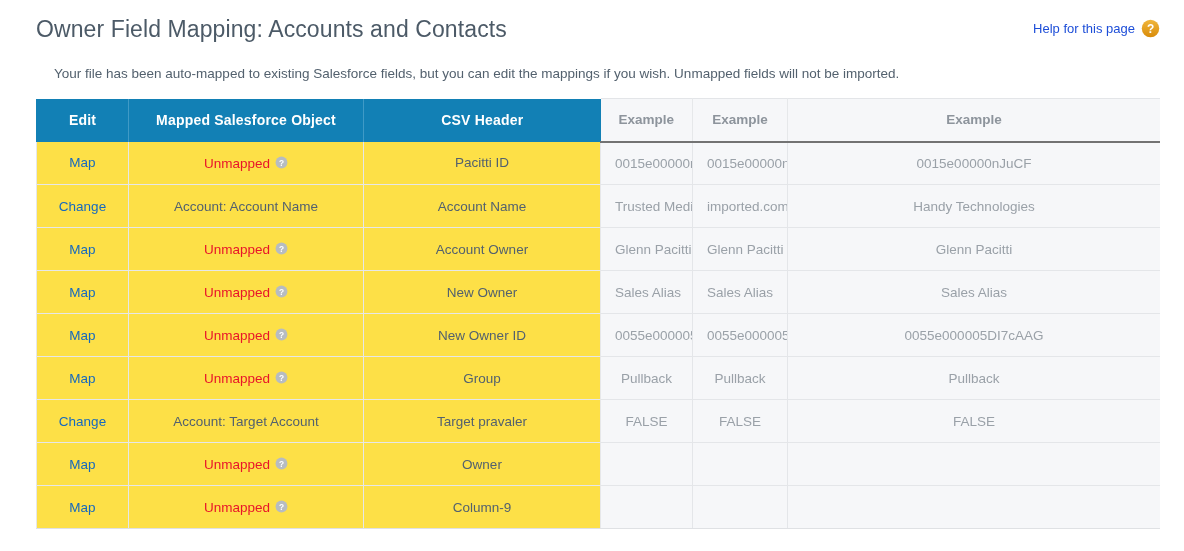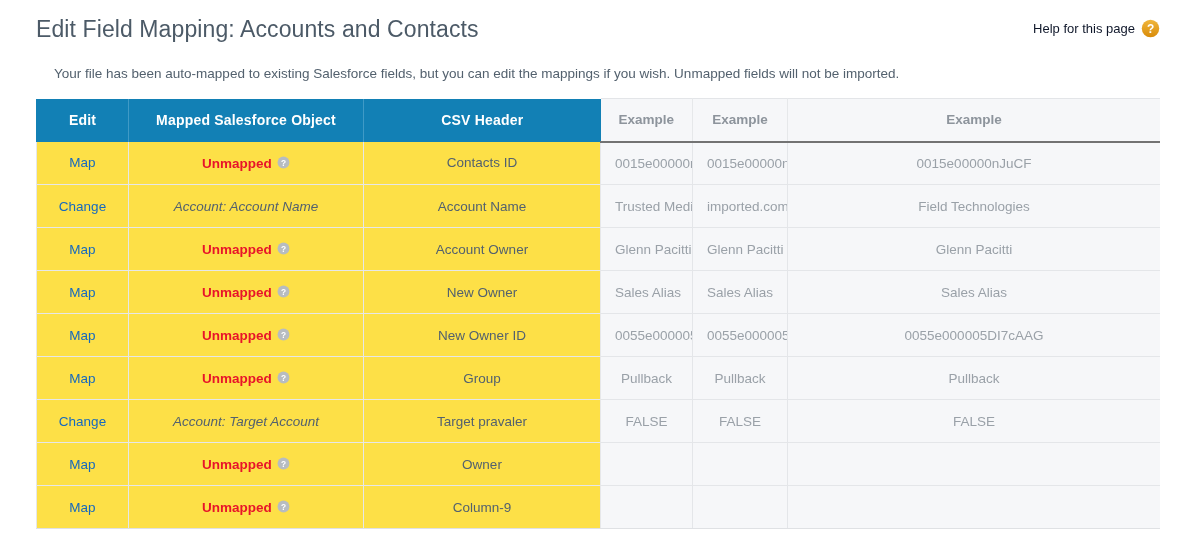--- a/index.html
+++ b/index.html
@@ -26,21 +26,21 @@
   .help-link-wrap {
     position: absolute;
     top: 19px;
     right: 24px;
     display: flex;
     align-items: center;
     gap: 6px;
     font-size: 13px;
   }
   .help-link {
-    color: #0f172a;
+    color: #1d4ed8;
     text-decoration: none;
     font-size: 13px;
     white-space: nowrap;
   }
 
   .help-badge {
     width: 19px;
     height: 19px;
     display: inline-block;
     flex: 0 0 auto;
@@ -145,50 +145,49 @@
   }
 
   .link {
     color: #1569bf;
     text-decoration: none;
     cursor: pointer;
   }
 
   .unmapped {
     color: #e8142a;
-    font-weight: bold;
+    font-weight: normal;
     display: inline-block;
     vertical-align: middle;
   }
 
   .q-icon {
     display: inline-block;
     vertical-align: middle;
     width: 13px;
     height: 13px;
     margin-left: 5px;
     position: relative;
     top: -1px;
   }
 
   .mapped-value {
     color: #53616e;
-    font-style: italic;
   }
 
   
   td.c-first { border-left: 1px solid #e6e7e9; }
   th.hd-blue.first { border-left: 1px solid #1280b5; }
 </style>
 </head>
 <body>
 
 <div class="page">
 
-  <h1 class="page-title">Edit Field Mapping: Accounts and Contacts</h1>
+  <h1 class="page-title">Owner Field Mapping: Accounts and Contacts</h1>
   <p class="page-subtitle">Your file has been auto-mapped to existing Salesforce fields, but you can edit the mappings if you wish. Unmapped fields will not be imported.</p>
 
   <div class="help-link-wrap">
     <a class="help-link" href="#">Help for this page</a>
     <span class="help-badge">
       <svg viewBox="0 0 20 20" width="19" height="19" aria-hidden="true">
         <defs>
           <linearGradient id="helpgrad" x1="0" y1="0" x2="0" y2="1">
             <stop offset="0%" stop-color="#f0b63c"></stop>
             <stop offset="100%" stop-color="#d98c0a"></stop>
@@ -220,32 +219,32 @@
           <th class="hd-example last">Example</th>
         </tr>
       </thead>
       <tbody id="table-body">
           <tr class="row">
             <td class="c-main c-edit c-first"><a class="link" href="#">Map</a></td>
             <td class="c-main"><span class="unmapped">Unmapped</span><span class="q-icon"><svg viewBox="0 0 14 14" width="13" height="13" aria-hidden="true">
                   <circle cx="7" cy="7" r="6.4" fill="#b7bcc1"></circle>
                   <text x="7" y="10.4" font-family="Liberation Sans, sans-serif" font-size="9" font-weight="bold" fill="#ffffff" text-anchor="middle">?</text>
                 </svg></span></td>
-            <td class="c-main">Contacts ID</td>
+            <td class="c-main">Pacitti ID</td>
             <td class="c-example">0015e00000nJuCF</td>
             <td class="c-example">0015e00000nJuCF</td>
             <td class="c-example last">0015e00000nJuCF</td>
           </tr>
           <tr class="row">
             <td class="c-main c-edit c-first"><a class="link" href="#">Change</a></td>
             <td class="c-main"><span class="mapped-value">Account: Account Name</span></td>
             <td class="c-main">Account Name</td>
             <td class="c-example">Trusted Media Brands</td>
             <td class="c-example">imported.com</td>
-            <td class="c-example last">Field Technologies</td>
+            <td class="c-example last">Handy Technologies</td>
           </tr>
           <tr class="row">
             <td class="c-main c-edit c-first"><a class="link" href="#">Map</a></td>
             <td class="c-main"><span class="unmapped">Unmapped</span><span class="q-icon"><svg viewBox="0 0 14 14" width="13" height="13" aria-hidden="true">
                   <circle cx="7" cy="7" r="6.4" fill="#b7bcc1"></circle>
                   <text x="7" y="10.4" font-family="Liberation Sans, sans-serif" font-size="9" font-weight="bold" fill="#ffffff" text-anchor="middle">?</text>
                 </svg></span></td>
             <td class="c-main">Account Owner</td>
             <td class="c-example">Glenn Pacitti</td>
             <td class="c-example">Glenn Pacitti</td>

